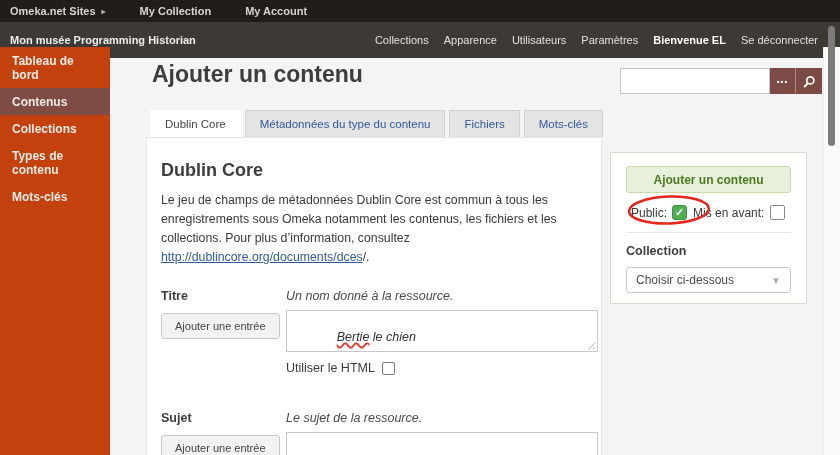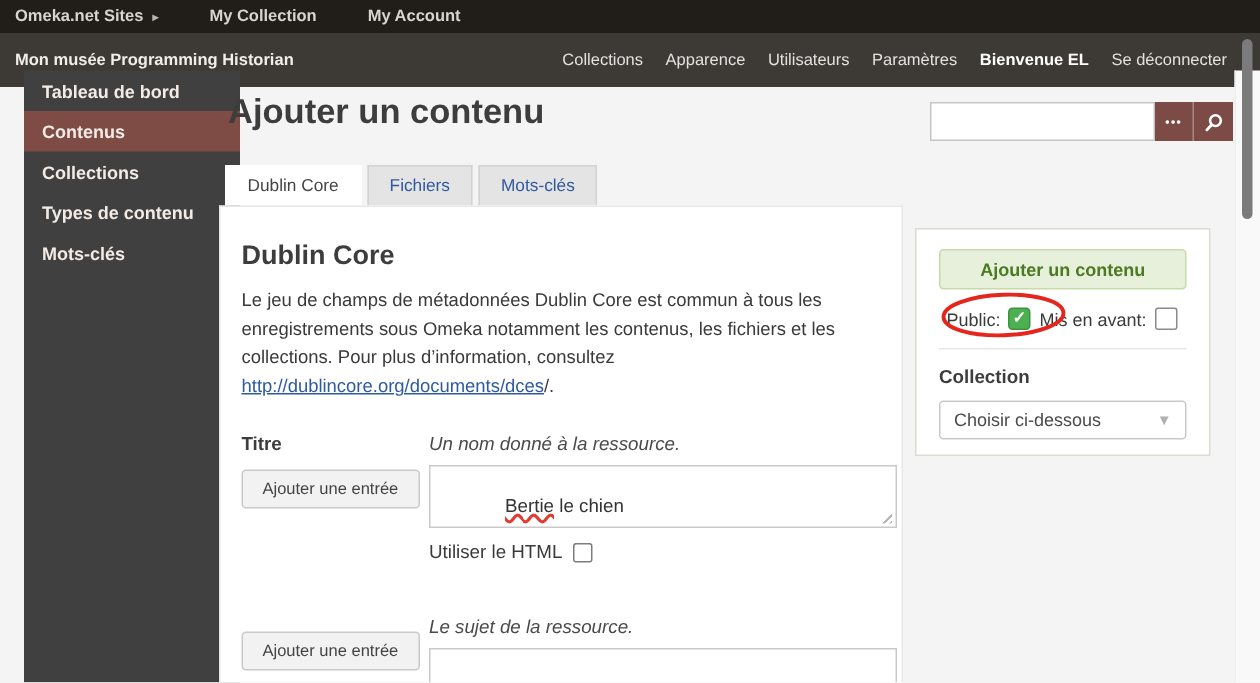--- a/index.html
+++ b/index.html
@@ -15,21 +15,21 @@
   .topbar .tb-item { margin-left:34px; cursor:pointer; }
 
   .adminbar { position:absolute; top:22px; left:0; right:0; height:36px; background:#3d3935;
               display:flex; align-items:center; padding:0 22px 0 10px; color:#e3e0dd; font-size:11px; }
   .adminbar .site { font-weight:600; color:#f1eeea; }
   .adminbar .spacer { flex:1; }
   .adminbar .ab-item { margin-left:15px; cursor:pointer; }
   .adminbar .welcome { font-weight:700; color:#fff; }
 
   
-  .sidebar { position:absolute; top:47px; left:16px; bottom:0; width:144px; background:#404040; }
+  .sidebar { position:absolute; top:47px; left:0; bottom:0; width:110px; background:#c2410c; }
   .side-item { padding:7px 12px 6px; color:#f3ebe5; font-size:12px; font-weight:600; cursor:pointer; }
   .side-item.active { background:#7e4b45; }
 
   
   .main { position:absolute; top:47px; left:130px; right:0; bottom:0; }
   h1.page-title { position:absolute; left:22px; top:14px; font-size:23px; font-weight:700; color:#3d3d3d; }
 
   .search { position:absolute; left:490px; top:21px; display:flex; }
   .search input { width:150px; height:26px; border:1px solid #c5c5c5; background:#fff; padding:0 8px;
                   font-size:12px; font-family:inherit; outline:none; }
@@ -53,21 +53,21 @@
   .field-row { display:flex; margin-top:22px; }
   .field-row.second { margin-top:36px; }
   .col-label { width:125px; flex:none; }
   .col-label .flabel { font-size:12.5px; font-weight:700; color:#3d3d3d; }
   .add-entry { margin-top:10px; background:#f2f2f2; border:1px solid #c9c9c9; border-radius:3px;
                padding:6px 13px; font-size:11px; font-weight:400; color:#444; cursor:pointer;
                font-family:inherit; }
   .col-input { flex:1; padding-right:3px; }
   .fdesc { font-style:italic; font-size:12.5px; color:#4a4a4a; }
   .tarea { position:relative; margin-top:7px; border:1px solid #c9c9c9; background:#fff; height:42px;
-           padding:5px 8px; font-size:12.5px; color:#333; white-space:pre-wrap; cursor:text; }
+           padding:5px 8px; font-size:12.5px; color:#333; white-space:pre-wrap; cursor:text;font-style:italic; }
   .tarea.empty { height:40px; }
   .resize { position:absolute; right:2px; bottom:2px; width:9px; height:9px;
             background:repeating-linear-gradient(135deg, transparent, transparent 2px, #b5b5b5 2px, #b5b5b5 3px);
             clip-path:polygon(100% 0, 100% 100%, 0 100%); }
   .misspell { text-decoration:underline; text-decoration-style:wavy; text-decoration-color:#e03c31;
               text-decoration-thickness:1.5px; }
   .html-row { margin-top:9px; display:flex; align-items:center; font-size:12.5px; color:#3a3a3a; }
   .cb { width:13px; height:13px; border:1.5px solid #7c7c7c; border-radius:2px; background:#fff;
         margin-left:7px; cursor:pointer; flex:none; }
 
@@ -142,20 +142,21 @@
       <div class="sbtn">
         <svg width="13" height="13" viewBox="0 0 13 13">
           <circle cx="7.3" cy="5.4" r="3.6" fill="none" stroke="#fff" stroke-width="1.7"></circle>
           <line x1="4.6" y1="8.3" x2="1.6" y2="11.6" stroke="#fff" stroke-width="1.9" stroke-linecap="round"></line>
         </svg>
       </div>
     </div>
 
     <div class="tabs">
       <div class="tab active">Dublin Core</div>
+      <div class="tab">Métadonnées du type du contenu</div>
       <div class="tab">Fichiers</div>
       <div class="tab">Mots-clés</div>
     </div>
 
     <div class="panel">
       <h2>Dublin Core</h2>
       <p class="desc"><span>Le jeu de champs de métadonnées Dublin Core est commun à tous les enregistrements sous Omeka notamment les contenus, les fichiers et les collections. Pour plus d’information, consultez </span><a>http://dublincore.org/documents/dces</a><span>/.</span></p>
 
       <div class="field-row">
         <div class="col-label">
@@ -170,20 +171,21 @@
           </div>
           <div class="html-row">
             <span>Utiliser le HTML</span>
             <span class="cb"></span>
           </div>
         </div>
       </div>
 
       <div class="field-row second">
         <div class="col-label">
+          <div class="flabel">Sujet</div>
           <button class="add-entry">Ajouter une entrée</button>
         </div>
         <div class="col-input">
           <div class="fdesc">Le sujet de la ressource.</div>
           <div class="tarea empty">
             <span></span>
             
           </div>
 
         </div>

